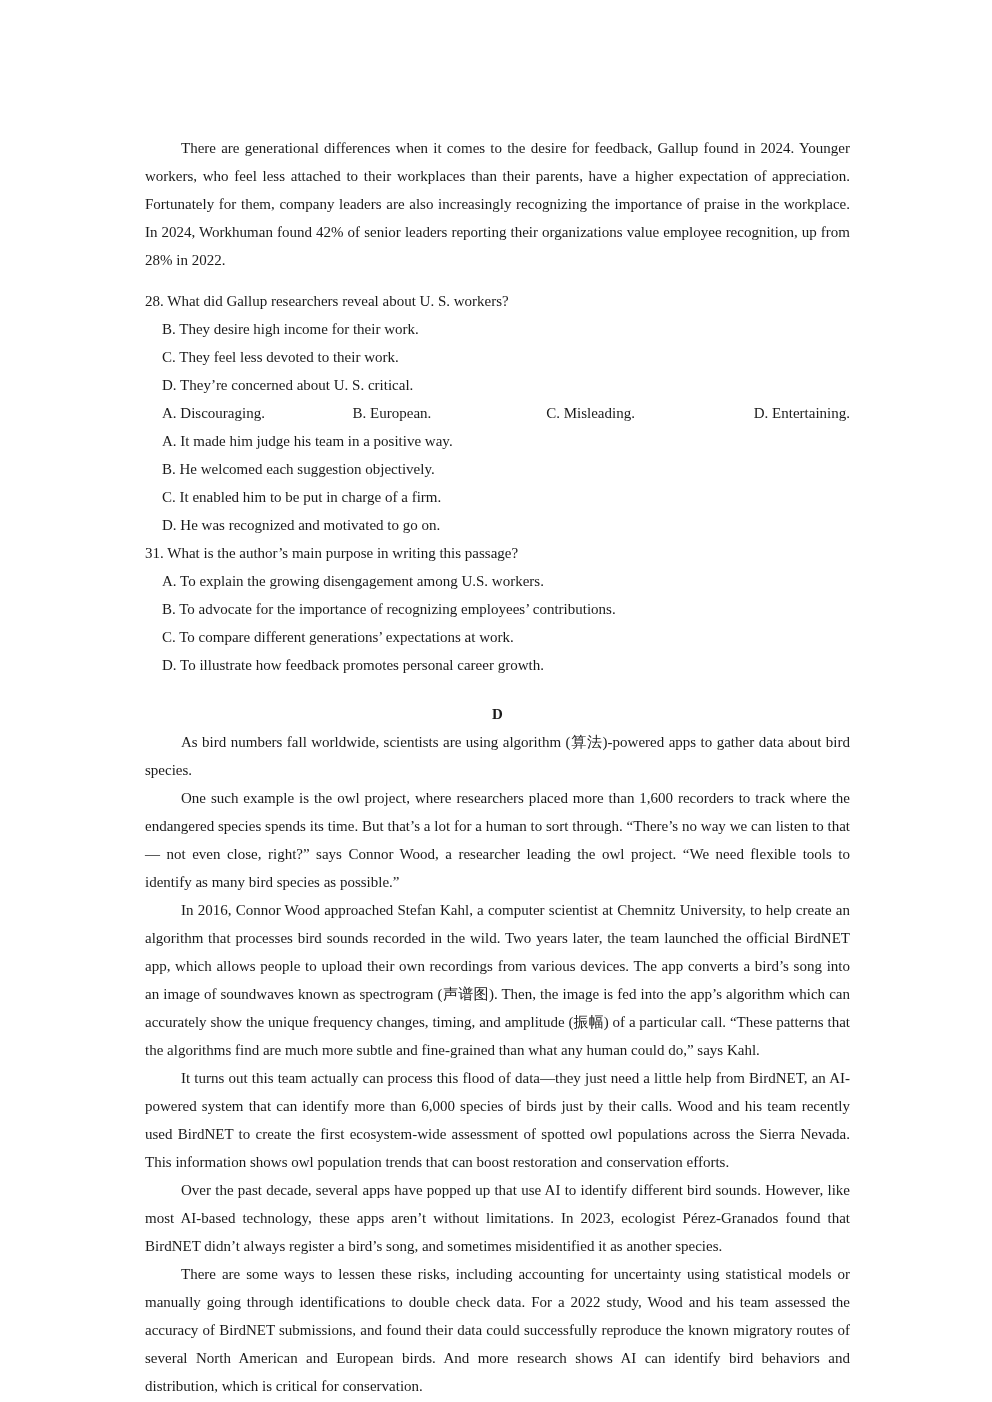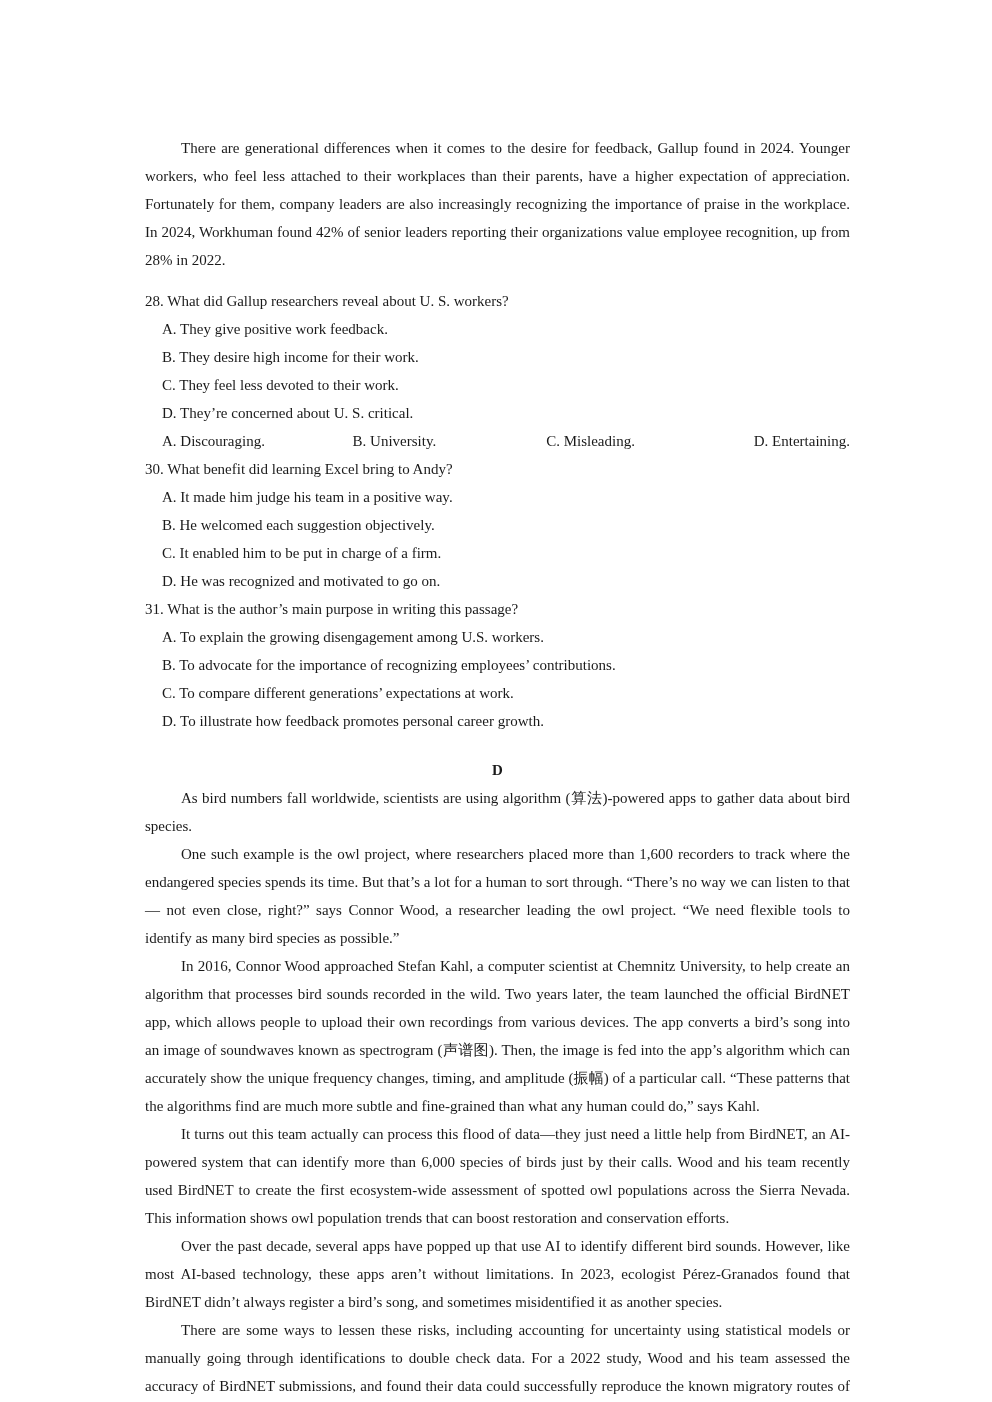--- a/index.html
+++ b/index.html
@@ -33,37 +33,35 @@
 <body>
 
 <div class="page">
 
   <p class="para">There are generational differences when it comes to the desire for feedback, Gallup found in 2024. Younger workers, who feel less attached to their workplaces than their parents, have a higher expectation of appreciation. Fortunately for them, company leaders are also increasingly recognizing the importance of praise in the workplace. In 2024, Workhuman found 42% of senior leaders reporting their organizations value employee recognition, up from 28% in 2022.</p>
 
   <div class="gap-small"></div>
 
   <div class="question">
     <p class="q-stem">28. What did Gallup researchers reveal about U. S. workers?</p>
-    <p class="option">A. They give positive work feedback.</p>
     <p class="option">B. They desire high income for their work.</p>
     <p class="option">C. They feel less devoted to their work.</p>
     <p class="option">D. They’re concerned about U. S. critical.</p>
   </div>
 
   <div class="question">
     <div class="options-row">
       <span>A. Discouraging.</span>
-      <span>B. University.</span>
+      <span>B. European.</span>
       <span>C. Misleading.</span>
       <span>D. Entertaining.</span>
     </div>
   </div>
 
   <div class="question">
-    <p class="q-stem">30. What benefit did learning Excel bring to Andy?</p>
     <p class="option">A. It made him judge his team in a positive way.</p>
     <p class="option">B. He welcomed each suggestion objectively.</p>
     <p class="option">C. It enabled him to be put in charge of a firm.</p>
     <p class="option">D. He was recognized and motivated to go on.</p>
   </div>
 
   <div class="question">
     <p class="q-stem">31. What is the author’s main purpose in writing this passage?</p>
     <p class="option">A. To explain the growing disengagement among U.S. workers.</p>
     <p class="option">B. To advocate for the importance of recognizing employees’ contributions.</p>

